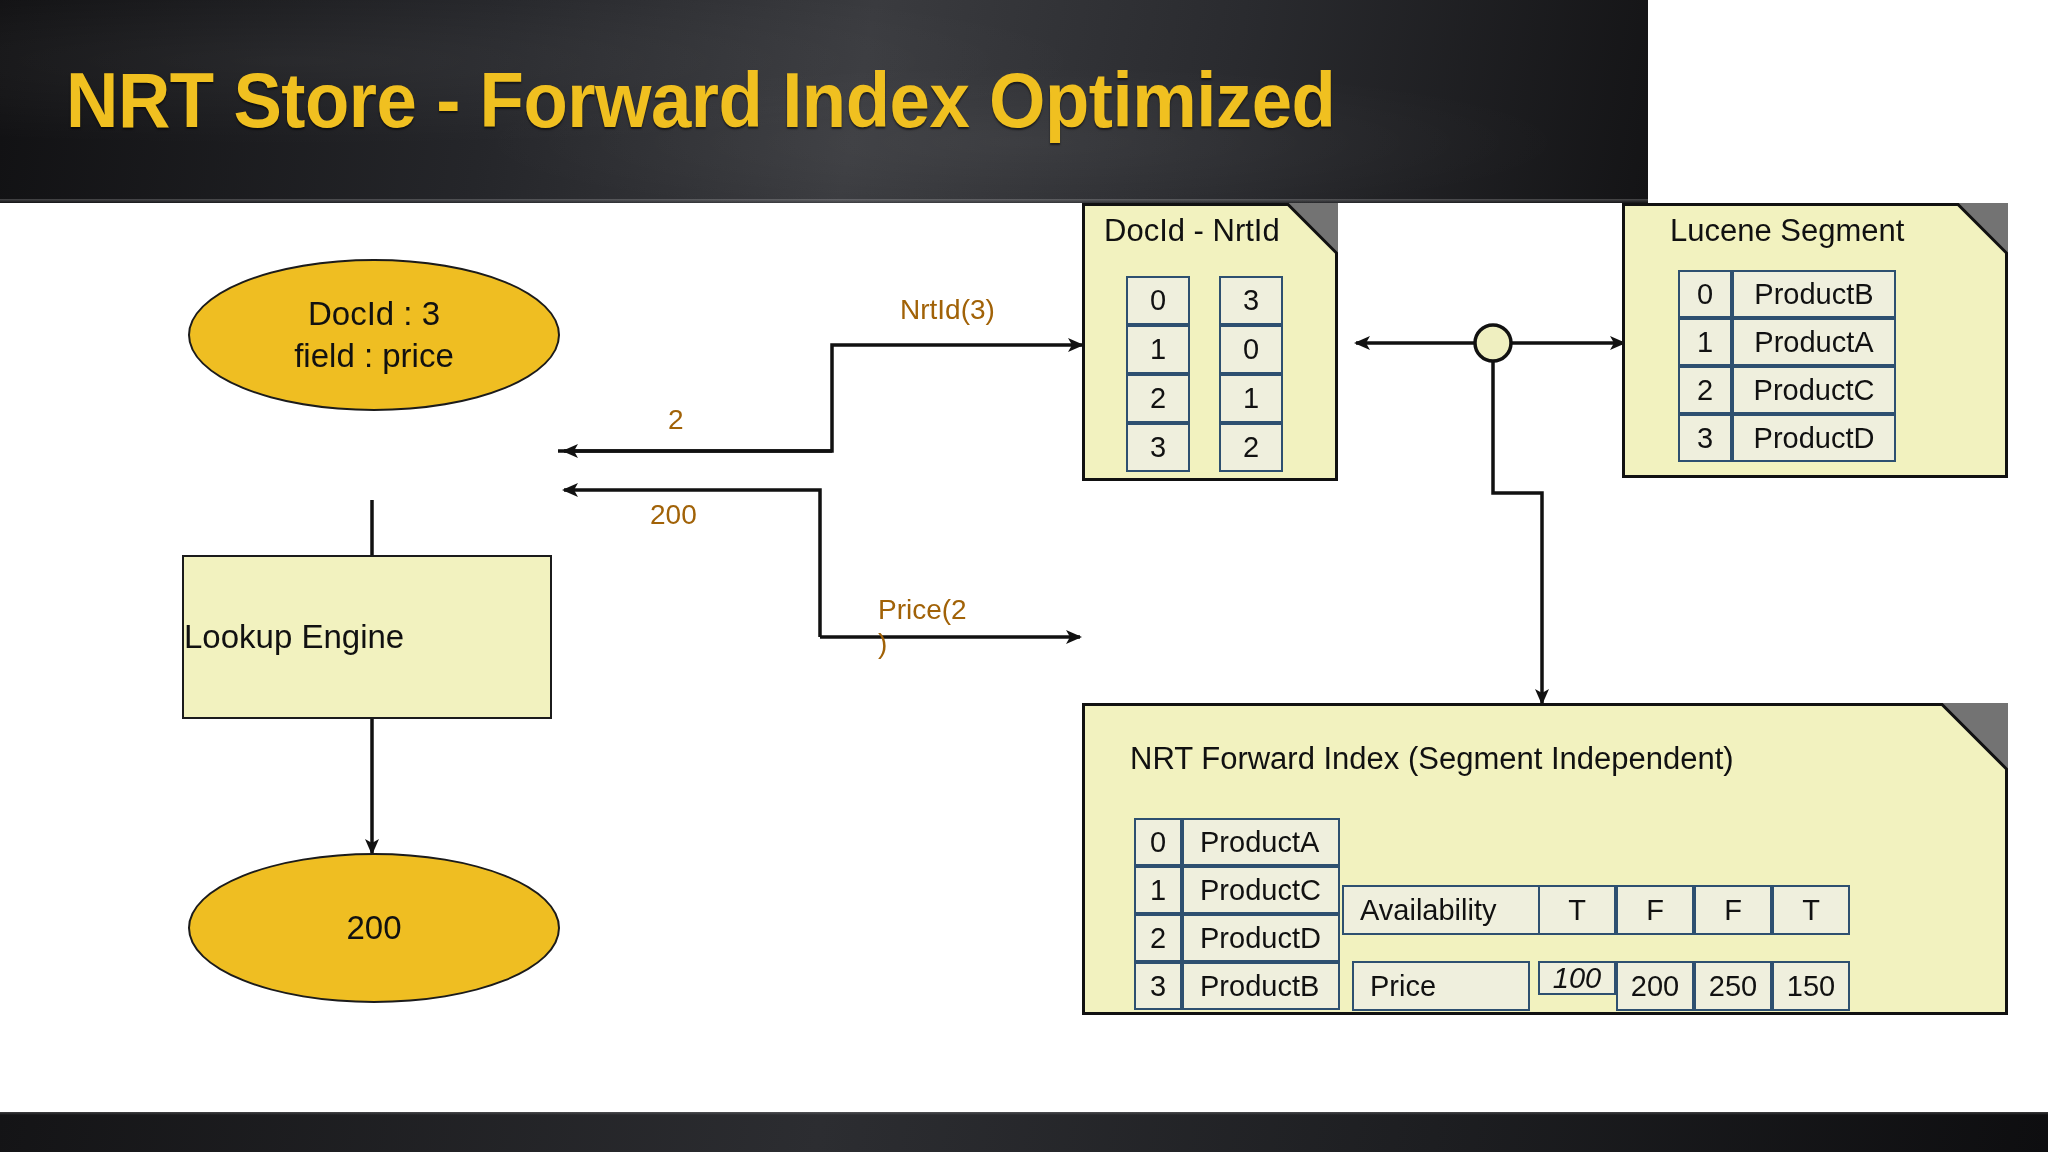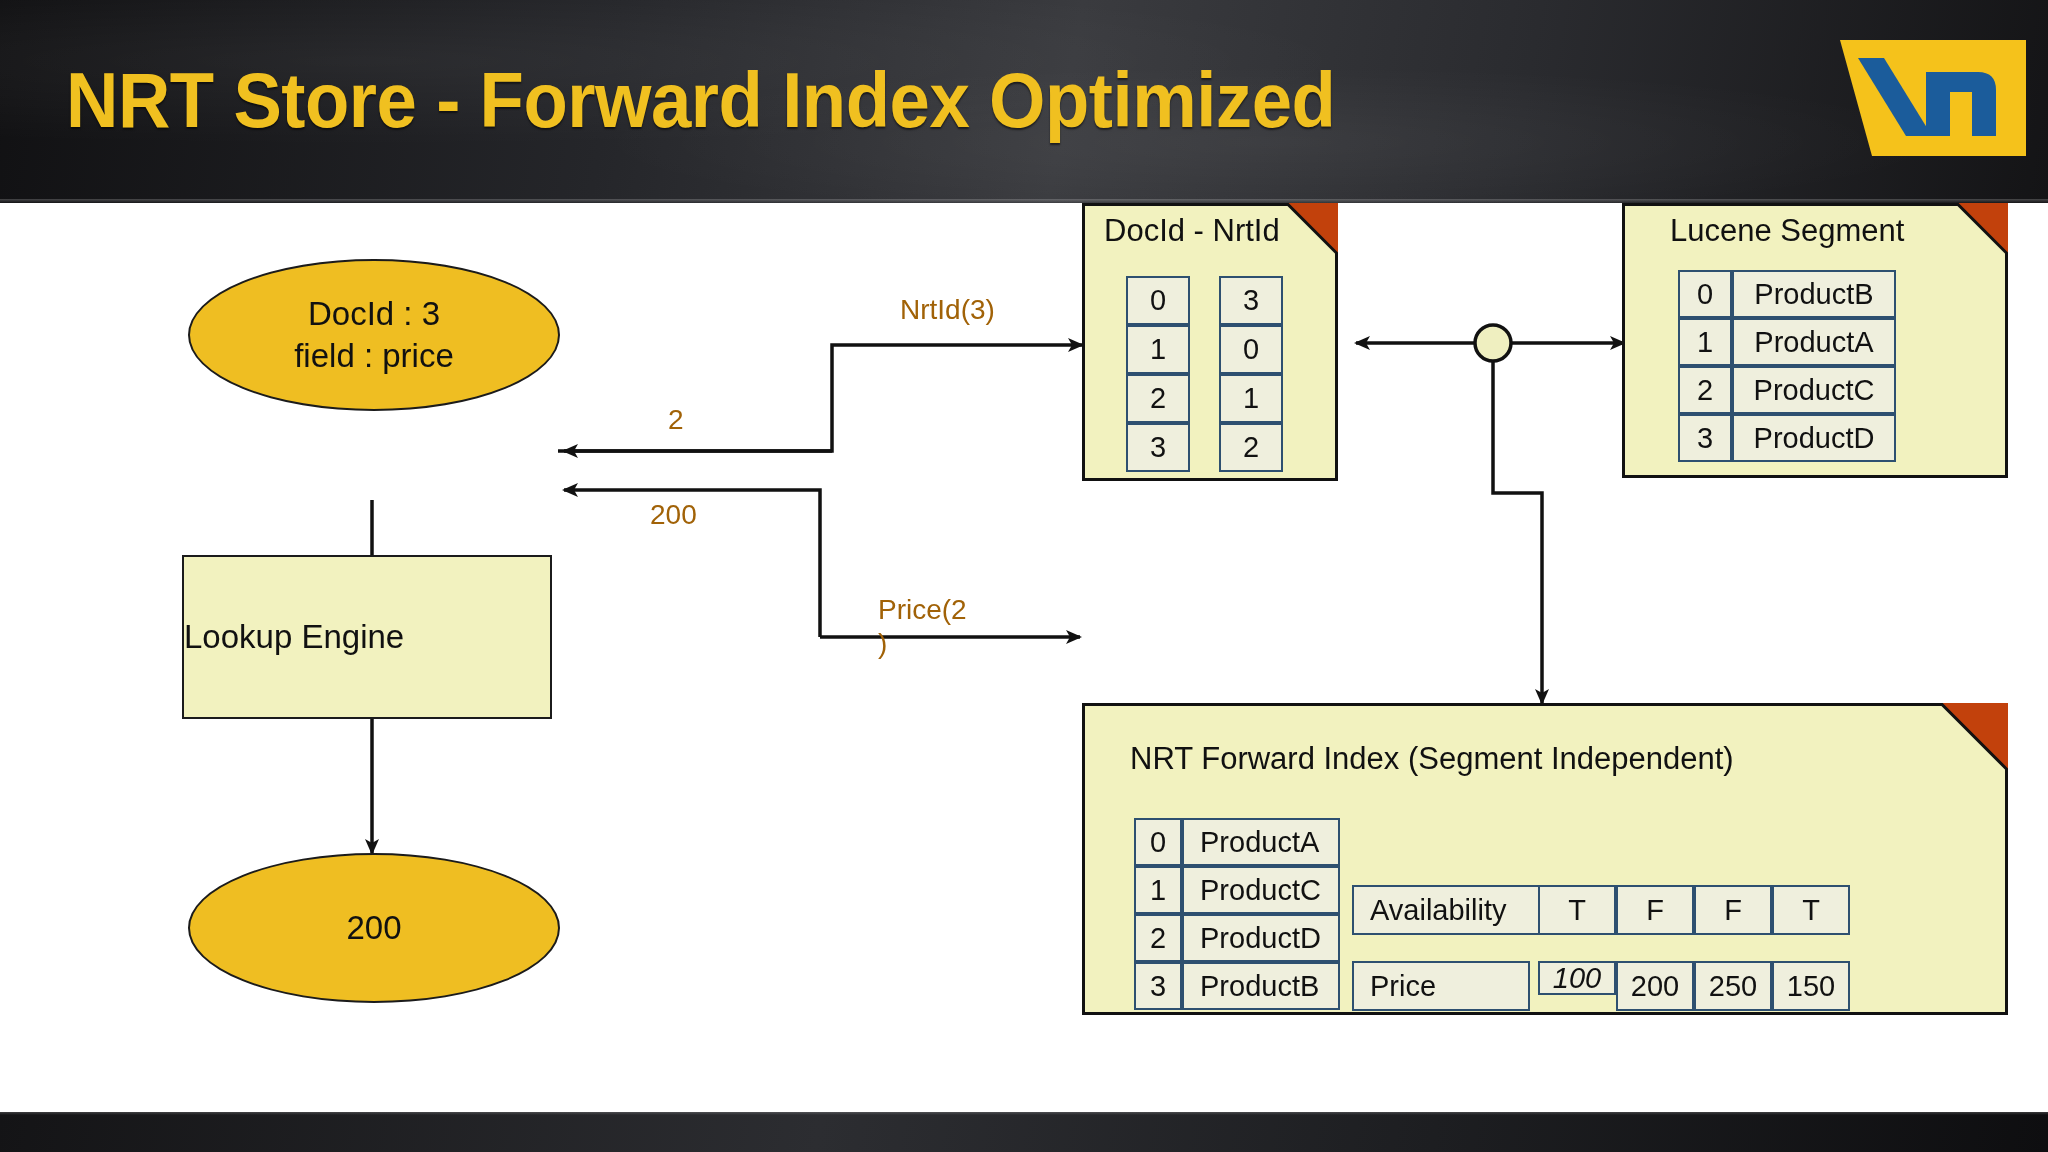--- a/index.html
+++ b/index.html
@@ -1,21 +1,21 @@
 <!DOCTYPE html>
 <html><head>
 <meta charset="utf-8">
 <style>
   html,body{margin:0;padding:0;background:#fff;}
   body{width:2048px;height:1152px;overflow:hidden;
        font-family:"Liberation Sans","DejaVu Sans",sans-serif;}
   #slide{position:relative;width:2048px;height:1152px;background:#ffffff;}
 
   
-  .header{position:absolute;left:0;top:0;width:2048px;height:203px;
+  .header{position:absolute;left:0;top:0;width:1648px;height:203px;
     background:
       radial-gradient(ellipse at 18% 30%, rgba(255,255,255,.055) 0%, rgba(255,255,255,0) 42%),
       radial-gradient(ellipse at 62% 70%, rgba(255,255,255,.05) 0%, rgba(255,255,255,0) 38%),
       linear-gradient(100deg,#111113 0%,#25262a 30%,#3a3b3f 52%,#2a2b2f 74%,#141416 100%);
     overflow:hidden;}
   .header:after{content:"";position:absolute;left:0;bottom:0;width:100%;height:4px;
     background:linear-gradient(180deg,rgba(255,255,255,.22),rgba(255,255,255,0));}
   .hdr-title{position:absolute;left:66px;top:56px;width:1500px;
     color:#F0C020;font-size:78px;line-height:88px;font-weight:bold;
     letter-spacing:-0.5px;white-space:nowrap;
@@ -35,21 +35,21 @@
   
   .ellipse{position:absolute;background:#EFBE22;border:2px solid #1b1b1b;
     border-radius:50%;display:flex;align-items:center;justify-content:center;
     flex-direction:column;color:#111;text-align:center;}
   .ellipse .ln{font-size:33px;line-height:42px;white-space:nowrap;}
 
   .boxnode{position:absolute;background:#F2F2BF;border:2px solid #1b1b1b;
     display:flex;align-items:center;
     font-size:33px;color:#111;}
 
-  .panel{position:absolute;background:#c2410c;}
+  .panel{position:absolute;background:#737373;}
   .panel .ptitle{position:absolute;font-size:31px;color:#111;white-space:nowrap;}
 
   
   .cellgrid{position:absolute;}
   .cell{position:absolute;background:#EFEFDD;border:2px solid #2E5070;
     display:flex;align-items:center;font-size:29px;color:#111;box-sizing:border-box;}
   .cell.c{justify-content:center;}
   .cell.l{justify-content:flex-start;padding-left:16px;}
 
   .wirelabel{position:absolute;font-size:28px;color:#a16207;white-space:pre;line-height:34px;}
@@ -164,21 +164,21 @@
         <div class="cell c" style="left:52px;top:163px;width:48px;height:48px;">1</div>
         <div class="cell l" style="left:100px;top:163px;width:158px;height:48px;">ProductC</div>
         <div class="cell c" style="left:52px;top:211px;width:48px;height:48px;">2</div>
         <div class="cell l" style="left:100px;top:211px;width:158px;height:48px;">ProductD</div>
         <div class="cell c" style="left:52px;top:259px;width:48px;height:48px;">3</div>
         <div class="cell l" style="left:100px;top:259px;width:158px;height:48px;">ProductB</div>
       </div>
 
       <div class="cellgrid">
 
-        <div class="cell l" style="left:270px;top:182px;width:198px;height:50px;">Availability</div>
+        <div class="cell l" style="left:260px;top:182px;width:198px;height:50px;">Availability</div>
         <div class="cell c" style="left:456px;top:182px;width:78px;height:50px;">T</div>
         <div class="cell c" style="left:534px;top:182px;width:78px;height:50px;">F</div>
         <div class="cell c" style="left:612px;top:182px;width:78px;height:50px;">F</div>
         <div class="cell c" style="left:690px;top:182px;width:78px;height:50px;">T</div>
 
         <div class="cell l" style="left:270px;top:258px;width:178px;height:50px;">Price</div>
         <div class="cell c" style="left:456px;top:258px;width:78px;height:34px;font-style:italic;">100</div>
         <div class="cell c" style="left:534px;top:258px;width:78px;height:50px;">200</div>
         <div class="cell c" style="left:612px;top:258px;width:78px;height:50px;">250</div>
         <div class="cell c" style="left:690px;top:258px;width:78px;height:50px;text-align:center;">150</div>

